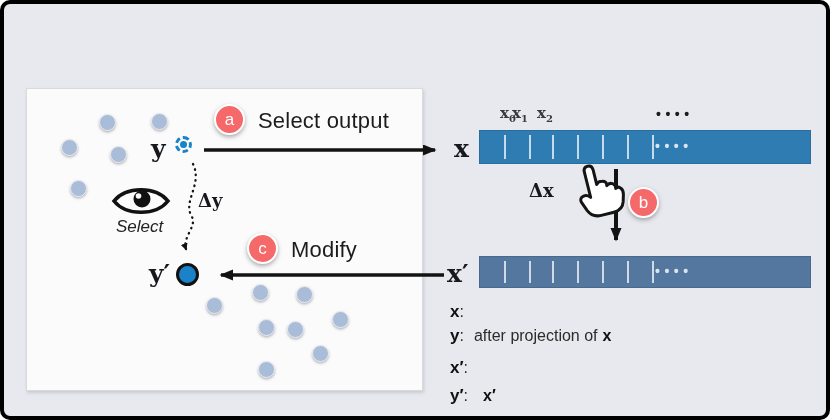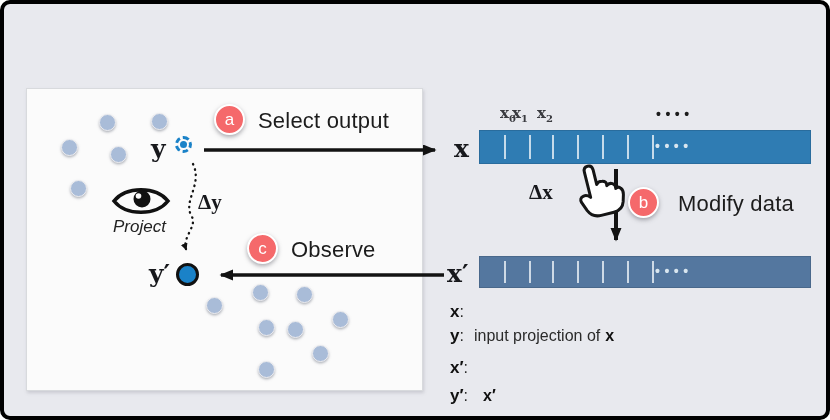--- a/index.html
+++ b/index.html
@@ -16,21 +16,21 @@
          border:1px solid #d8dadd;box-shadow:1px 2px 3px rgba(150,150,160,.35);}
   
   .dot{position:absolute;width:17px;height:17px;border-radius:50%;background:var(--point);
        border:1.5px solid #ededf0;box-shadow:0 1.5px 2.5px rgba(110,115,130,.5);}
   .y-dot{position:absolute;left:171px;top:132px;width:17px;height:17px;padding:2px;
          border:3px dashed var(--selected);border-radius:50%;background:var(--selected);
          background-clip:content-box;}
   .yp-dot{position:absolute;left:172px;top:259px;width:17px;height:17px;border-radius:50%;
           background:var(--selected);border:3px solid #111;width:23px;height:23px;}
   .math{position:absolute;font-family:"DejaVu Serif",serif;font-weight:700;color:#17181c;}
-  .m26{font-size:25px;} .m22{font-size:21px;font-family:Liberation Serif, serif;}
+  .m26{font-size:25px;} .m22{font-size:18px;}
   .observe{position:absolute;left:88px;top:213px;width:95px;text-align:center;
            font-style:italic;font-size:17px;color:#222;}
   
   .badge{position:absolute;width:31px;height:31px;border-radius:50%;background:var(--badge);
          border:2px solid #fff;box-shadow:0 2px 4px rgba(90,90,100,.5);color:#fff;
          display:flex;align-items:center;justify-content:center;font-size:17px;}
   .step-label{position:absolute;font-size:22px;color:#1c1c1c;letter-spacing:.2px;}
   
   .bar{position:absolute;left:475px;width:332px;box-shadow:inset 0 0 0 1px rgba(0,0,0,.12);}
   .bar-x{top:126px;height:34px;background:var(--bar-x);}
@@ -94,38 +94,37 @@
       <path d="M-6 -2 V-24 Q-6 -29 -1.5 -29 Q3 -29 3 -24 V-9
                Q5 -12 9 -11 Q13.5 -10 12.5 -5.5 Q15.5 -8 18.5 -6 Q21.5 -4 20.5 -0.5
                Q23.5 -2.5 25.5 0.5 Q27.5 3 26.5 7 L24.5 14 Q22 22 13 22 H0
                Q-9 22 -12.5 14 L-16 5 Q-17.5 0 -12.5 -1 Q-9 -1.5 -6 2 Z" fill="#fff" stroke="#151515" stroke-width="3" stroke-linejoin="round"></path>
     </g>
   </svg>
 
   <span class="math m26" style="left:147px;top:130px;">y</span>
   <span class="y-dot"></span>
   <span class="math m22" style="left:194px;top:186px;">Δy</span>
-  <span class="observe">Project</span>
+  <span class="observe">Select</span>
   <span class="math m26" style="left:145px;top:255px;">y′</span>
   <span class="yp-dot"></span>
 
   <div class="badge" style="left:210px;top:100px;">
     <span>a</span>
   </div>
   <span class="step-label" style="left:254px;top:104px;">Select output</span>
 
   <div class="badge" style="left:624px;top:183px;">
     <span>b</span>
   </div>
-  <span class="step-label" style="left:674px;top:187px;">Modify data</span>
 
   <div class="badge" style="left:243px;top:229px;">
     <span>c</span>
   </div>
-  <span class="step-label" style="left:287px;top:233px;">Observe</span>
+  <span class="step-label" style="left:287px;top:233px;">Modify</span>
 
   <span class="math m26" style="left:450px;top:130px;">x</span>
   <span class="cell-label" style="left:496px;">
     <span>x</span><sub>0</sub></span>
   <span class="cell-label" style="left:508px;">
     <span>x</span><sub>1</sub></span>
   <span class="cell-label" style="left:533px;">
     <span>x</span><sub>2</sub></span>
   <span class="dots-text dots-dark" style="left:652px;top:102px;">••••</span>
   <div class="bar bar-x">
@@ -154,21 +153,21 @@
     </div>
 
   <div class="legend-row" style="top:298px;">
     <span class="legend-sym">x</span>
       <span class="legend-sep">:</span>
       <span class="legend-suffix"></span>
   </div>
   <div class="legend-row" style="top:322px;">
     <span class="legend-sym">y</span>
       <span class="legend-sep">:</span>
-      <span>input projection of</span>
+      <span>after projection of</span>
       <span class="legend-suffix">x</span>
   </div>
   <div class="legend-row" style="top:354px;">
     <span class="legend-sym">x′</span>
       <span class="legend-sep">:</span>
       <span class="legend-suffix"></span>
   </div>
   <div class="legend-row" style="top:382px;">
     <span class="legend-sym">y′</span>
       <span class="legend-sep">:</span>

